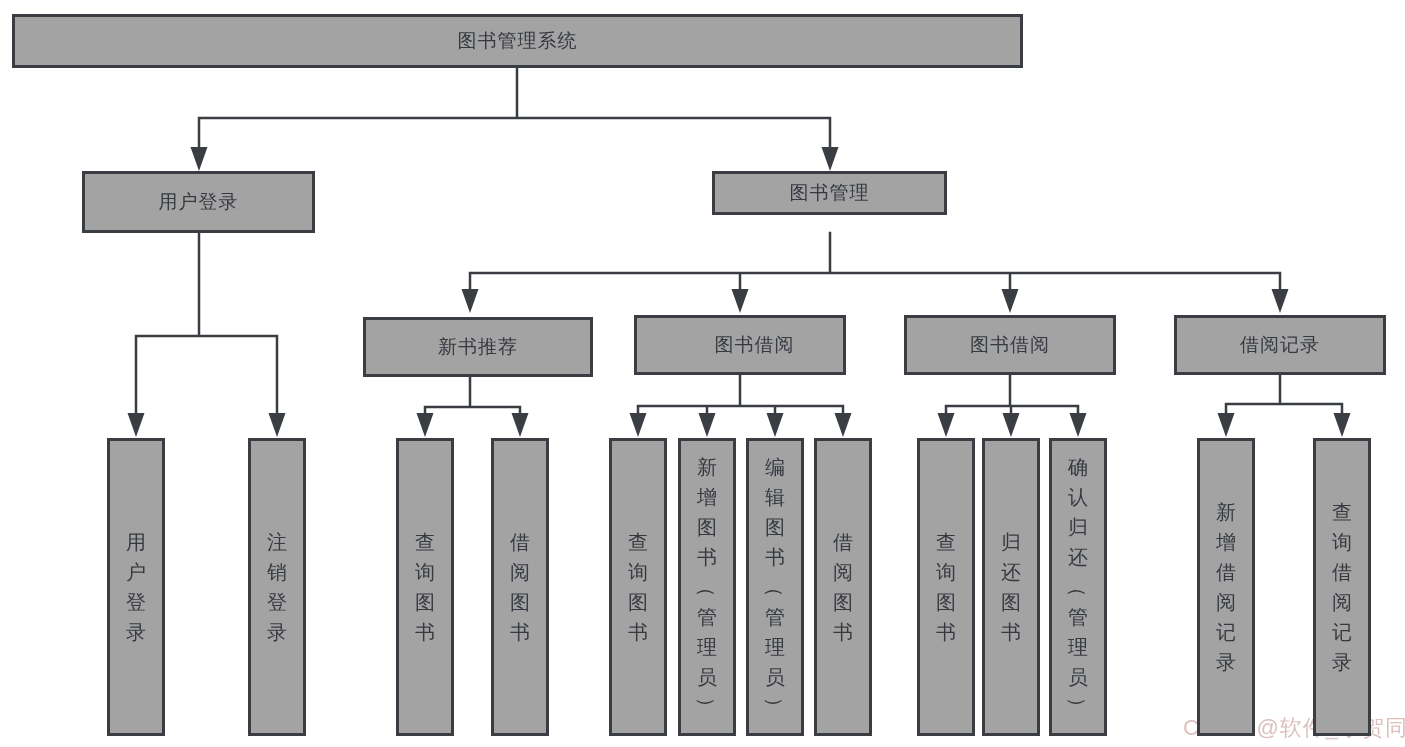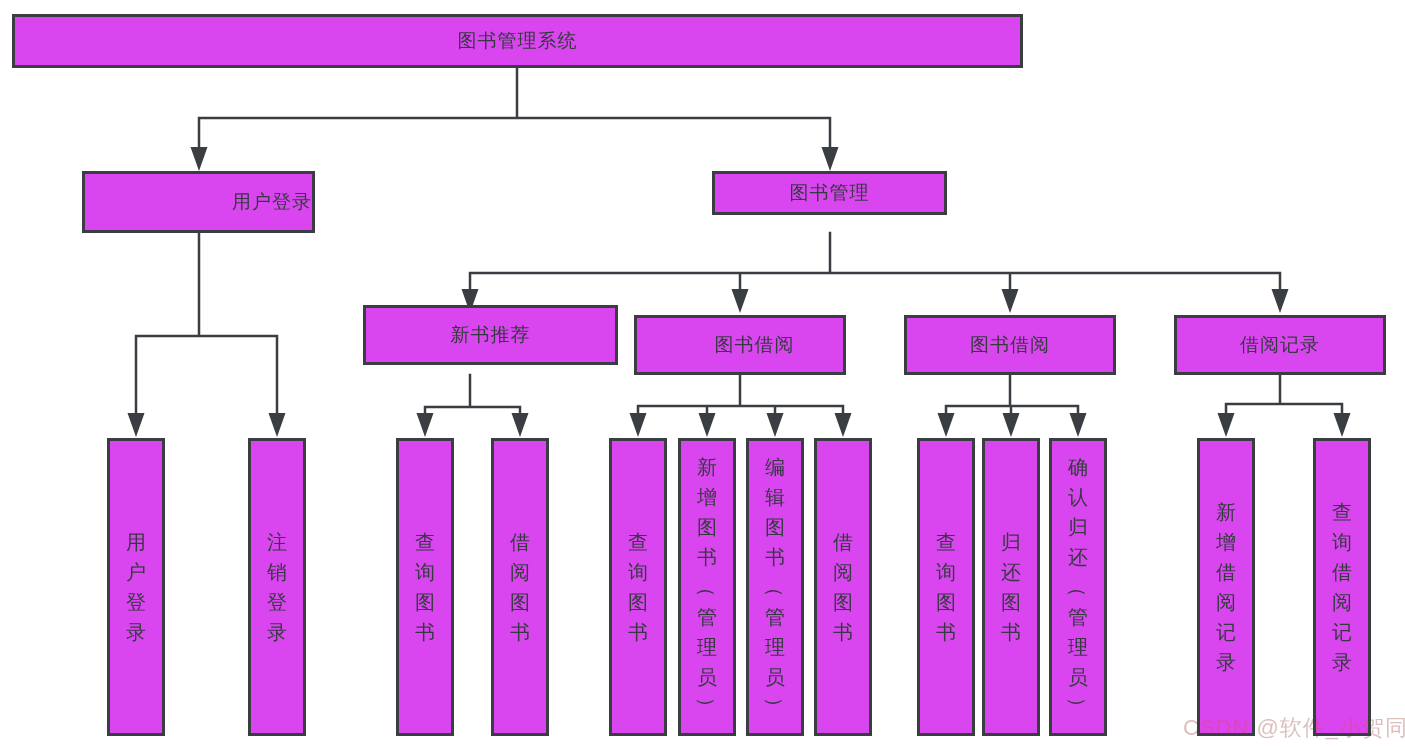--- a/index.html
+++ b/index.html
@@ -10,37 +10,37 @@
     font-family:"Liberation Sans","DejaVu Sans",sans-serif;
     overflow:hidden;
   }
   .connectors{position:absolute;left:0;top:0;z-index:1;}
   .cline{fill:none;stroke:var(--line,#3a3d41);stroke-width:2.5;stroke-linecap:square;}
   .carrow{fill:var(--line,#3a3d41);stroke:none;}
 
   .node{
     position:absolute;
     box-sizing:border-box;
-    background:#d946ef;
+    background:#a3a3a3;
     border:3px solid var(--line,#3a3d41);
     z-index:2;
     display:flex;align-items:center;justify-content:center;
     color:var(--text,#363a40);
   }
   .hlabel{
     font-size:19px;
     letter-spacing:1px;
     white-space:nowrap;
     color:var(--text,#363a40);
   }
   
   .b-root     {left:12px;  top:14px;  width:1011px; height:54px;}
-  .b-userlogin{left:82px;  top:171px; width:233px;  height:62px;justify-content:flex-end;}
+  .b-userlogin{left:82px;  top:171px; width:233px;  height:62px;}
   .b-bookmgmt {left:712px; top:171px; width:235px;  height:44px;}
-  .b-newbooks {left:363px; top:305px; width:255px;  height:60px;align-items:center;}
+  .b-newbooks {left:363px; top:317px; width:230px;  height:60px;align-items:center;}
   .b-borrow   {left:634px; top:315px; width:212px;  height:60px;padding-left:29px;}
   .b-current  {left:904px; top:315px; width:212px;  height:60px;}
   .b-records  {left:1174px;top:315px; width:212px;  height:60px;}
 
   
   .leaf{top:438px;width:58px;height:298px;}
   .l-a1{left:107px;} .l-a2{left:248px;}
   .l-b1{left:396px;} .l-b2{left:491px;}
   .l-c1{left:609px;} .l-c2{left:678px;} .l-c3{left:746px;} .l-c4{left:814px;}
   .l-d1{left:917px;} .l-d2{left:982px;} .l-d3{left:1049px;}

